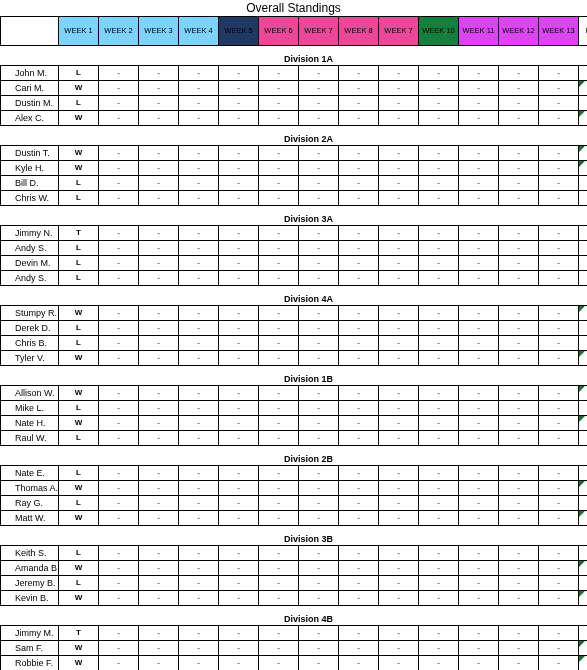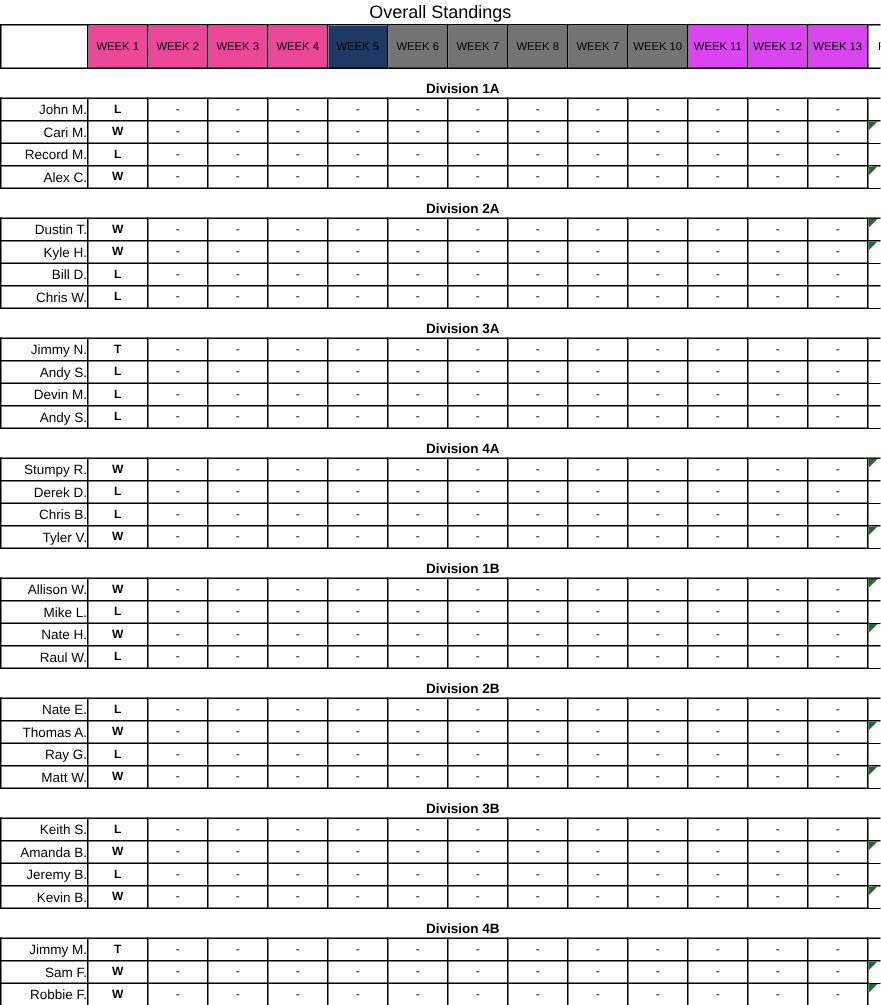--- a/index.html
+++ b/index.html
@@ -60,24 +60,24 @@
     height: 28px;
     border: 1px solid #000000;
     font-size: 7.5px;
     font-weight: normal;
     letter-spacing: 0px;
   }
   tr.hdr td.blank-hdr {
     border: 1px solid #000000;
     background: #ffffff;
   }
-  .wk-blue   { background: #ec4899; }
+  .wk-blue   { background: #7dd3fc; }
   .wk-navy   { background: #1F3864; color: #000000; }
-  .wk-yellow { background: #737373; }
-  .wk-orange { background: #737373; }
+  .wk-yellow { background: #ec4899; }
+  .wk-orange { background: #15803d; }
   .wk-tan    { background: #d946ef; }
   .wk-white  { background: #ffffff; }
 
   
   tr.spacer td {
     height: 8px;
     border: none;
     background: #ffffff;
   }
   tr.divtitle td {
@@ -89,22 +89,22 @@
     text-align: center;
   }
 
   
   tr.player td {
     height: 14px;
     border: 1px solid #000000;
     background: #ffffff;
   }
   tr.player td.name {
-    text-align: right;
-    padding-left: 2px;
+    text-align: left;
+    padding-left: 14px;
     font-size: 9px;
   }
   tr.player td.res {
     font-size: 8px;
     font-weight: bold;
   }
   td.res-W { background: #00B050; color: #000000; }
   td.res-L { background: #FF0000; color: #000000; }
   td.res-T { background: #ffffff; color: #000000; }
 
@@ -205,21 +205,21 @@
           <td class="dash">-</td>
           <td class="dash">-</td>
           <td class="dash">-</td>
           <td class="dash">-</td>
           <td class="dash">-</td>
           <td class="record">
             <span class="cmt"></span>
           </td>
         </tr>
         <tr class="player">
-          <td class="name">Record M.</td>
+          <td class="name">Dustin M.</td>
           <td class="res res-L">L</td>
           <td class="dash">-</td>
           <td class="dash">-</td>
           <td class="dash">-</td>
           <td class="dash">-</td>
           <td class="dash">-</td>
           <td class="dash">-</td>
           <td class="dash">-</td>
           <td class="dash">-</td>
           <td class="dash">-</td>

